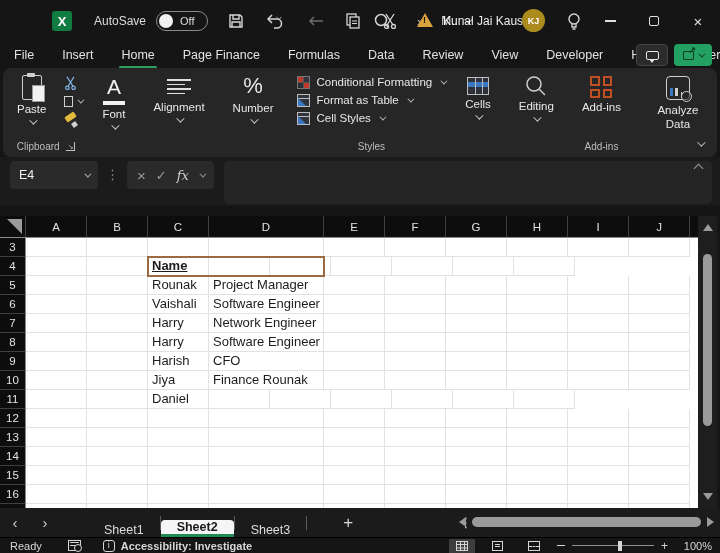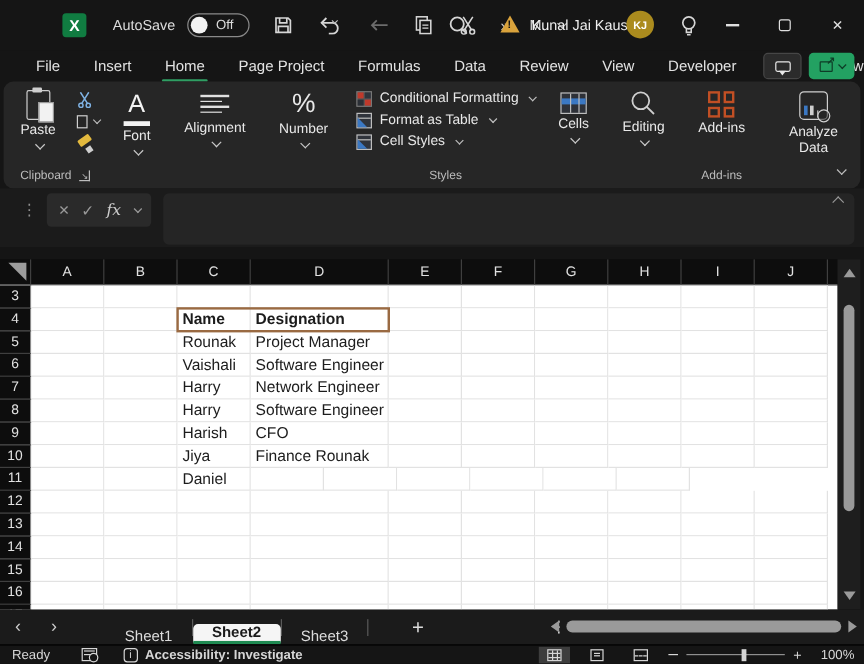--- a/index.html
+++ b/index.html
@@ -27,21 +27,21 @@
   .user-name { position:absolute; left:443px; top:14px; font-size:12px; color:#efefef; white-space:nowrap; }
   .avatar { position:absolute; left:522px; top:9px; width:23px; height:23px; border-radius:50%; background:#ab8b1e; color:#fff; font-size:9px; font-weight:bold; display:flex; align-items:center; justify-content:center; }
   .bulb-btn { position:absolute; left:564px; top:11px; }
   .win-btns { position:absolute; right:0; top:0; height:42px; display:flex; }
   .win-btn { width:44px; height:42px; display:flex; align-items:center; justify-content:center; color:#e0e0e0; }
   .min-glyph { width:11px; height:1.5px; background:#e0e0e0; }
   .max-glyph { width:10px; height:10px; border:1.3px solid #e0e0e0; border-radius:2px; }
   .close-glyph { font-size:15px; line-height:1; }
 
   
-  .ribbon-tabs { position:absolute; top:42px; left:0; right:0; height:26px; display:flex; align-items:center; padding-left:28px; gap:24px; }
+  .ribbon-tabs { position:absolute; top:42px; left:0; right:0; height:26px; display:flex; align-items:center; padding-left:12px; gap:24px; }
   .rtab { font-size:12.5px; color:#e2e2e2; padding:4px 2px; position:relative; white-space:nowrap; }
   .rtab.active { font-weight:normal; }
   .rtab.active::after { content:""; position:absolute; left:0; right:0; bottom:-2px; height:2.5px; background:#2f9e63; border-radius:2px; }
   .tabbar-right { position:absolute; right:8px; top:44px; display:flex; gap:6px; }
   .comment-btn { width:32px; height:22px; background:#2b2b2b; border:1px solid #464646; border-radius:4px; display:flex; align-items:center; justify-content:center; }
   .bubble { width:13px; height:9px; border:1.4px solid #e8e8e8; border-radius:2px; position:relative; }
   .bubble::after { content:""; position:absolute; left:2px; bottom:-4px; width:0; height:0; border-left:3px solid transparent; border-right:3px solid transparent; border-top:4px solid #e8e8e8; }
   .share-btn { width:38px; height:22px; background:#23a162; border-radius:4px; display:flex; align-items:center; justify-content:center; gap:4px; color:#0b3321; }
   .share-glyph { width:11px; height:9px; border:1.4px solid #0e3d27; border-radius:1px; position:relative; }
   .share-glyph::after { content:"↗"; position:absolute; top:-7px; right:-3px; font-size:9px; color:#0e3d27; font-weight:bold; }
@@ -111,21 +111,21 @@
   .corner { width:26px; height:100%; position:relative; border-right:1px solid #3f3f3f; }
   .corner::after { content:""; position:absolute; right:3px; top:3px; width:0; height:0; border-top:15px solid #9c9c9c; border-left:15px solid transparent; }
   .col-h { width:61px; height:100%; display:flex; align-items:center; justify-content:center; font-size:11.5px; color:#e2e2e2; border-right:1px solid #3f3f3f; }
   .col-h.wide { width:115px; }
   .col-fill { flex:1; border:none; }
   .grid-body { position:relative; width:698px; background:#fff; }
   .grid-row { display:flex; height:19px; }
   .row-h { width:26px; background:#0d0d0d; color:#e2e2e2; font-size:11.5px; display:flex; align-items:center; justify-content:center; border-bottom:1px solid #3f3f3f; border-right:1px solid #8a8a8a; }
   .cell { width:61px; border-right:1px solid #e2e2e2; border-bottom:1px solid #e2e2e2; background:#fff; font-size:13px; color:#1c1c1c; padding:1px 0 0 4px; white-space:nowrap; overflow:visible; }
   .cell.wide { width:115px; }
-  .cell.bold { font-weight:bold; }
+  .cell.bold { font-weight:bold;text-decoration:underline; }
   .range-border { position:absolute; left:147px; top:18px; width:178px; height:21px; border:2px solid #9a6a42; pointer-events:none; }
   .vscroll { position:absolute; right:3px; top:0; width:19px; height:292px; background:#1e1e1e; display:flex; flex-direction:column; align-items:center; }
   .tri-up { width:0; height:0; border-left:5px solid transparent; border-right:5px solid transparent; border-bottom:7px solid #9a9a9a; margin-top:8px; }
   .tri-down { width:0; height:0; border-left:5px solid transparent; border-right:5px solid transparent; border-top:7px solid #9a9a9a; position:absolute; bottom:8px; }
   .vthumb { position:absolute; top:38px; width:9px; height:172px; background:#9a9a9a; border-radius:5px; }
 
   
   .sheetbar { position:absolute; top:508px; left:0; right:0; height:29px; background:#1b1b1b; display:flex; align-items:center; }
   .nav-chev { color:#cfcfcf; font-size:15px; width:30px; text-align:center; }
   .sheets { display:flex; align-items:flex-end; height:100%; margin-left:28px; }
@@ -241,21 +241,21 @@
       <div class="win-btn">
           <span class="close-glyph">×</span>
         </div>
     </div>
   </div>
 
   <div class="ribbon-tabs">
       <span class="rtab">File</span>
       <span class="rtab">Insert</span>
       <span class="rtab active">Home</span>
-      <span class="rtab">Page Project</span>
+      <span class="rtab">Page Finance</span>
       <span class="rtab">Formulas</span>
       <span class="rtab">Data</span>
       <span class="rtab">Review</span>
       <span class="rtab">View</span>
       <span class="rtab">Developer</span>
       <span class="rtab">Help</span>
       <span class="rtab">Power Pivot</span>
     </div>
   <div class="tabbar-right">
     <div class="comment-btn">
@@ -400,20 +400,24 @@
       <div class="bigbtn" style="padding-top:3px; width:74px">
         <span class="analyze-icon"></span>
         <span class="lbl" style="white-space:normal; width:56px; line-height:1.25">Analyze Data</span>
       </div>
     </div>
 
     <div class="ribbon-collapse"><i class="chev"></i></div>
   </div>
 
   <div class="formula-row">
+    <div class="name-box">
+      <span>E4</span>
+      <i class="chev chev-sm"></i>
+    </div>
     <span class="vdots">⋮</span>
     <div class="fx-box">
       <span style="font-size:15px">×</span>
       <span>✓</span>
       <span class="fx-italic">fx</span>
       <i class="chev chev-sm"></i>
     </div>
     <div class="formula-input">
       <span></span>
       <i class="formula-expand"></i>
@@ -448,21 +452,20 @@
           <div class="cell"></div>
           <div class="cell"></div>
           <div class="cell"></div>
           <div class="cell"></div>
         </div>
         <div class="grid-row">
           <div class="row-h">4</div>
           <div class="cell"></div>
           <div class="cell"></div>
           <div class="cell bold">Name</div>
-          <div class="cell wide bold">Designation</div>
           <div class="cell"></div>
           <div class="cell"></div>
           <div class="cell"></div>
           <div class="cell"></div>
           <div class="cell"></div>
           <div class="cell"></div>
         </div>
         <div class="grid-row">
           <div class="row-h">5</div>
           <div class="cell"></div>

